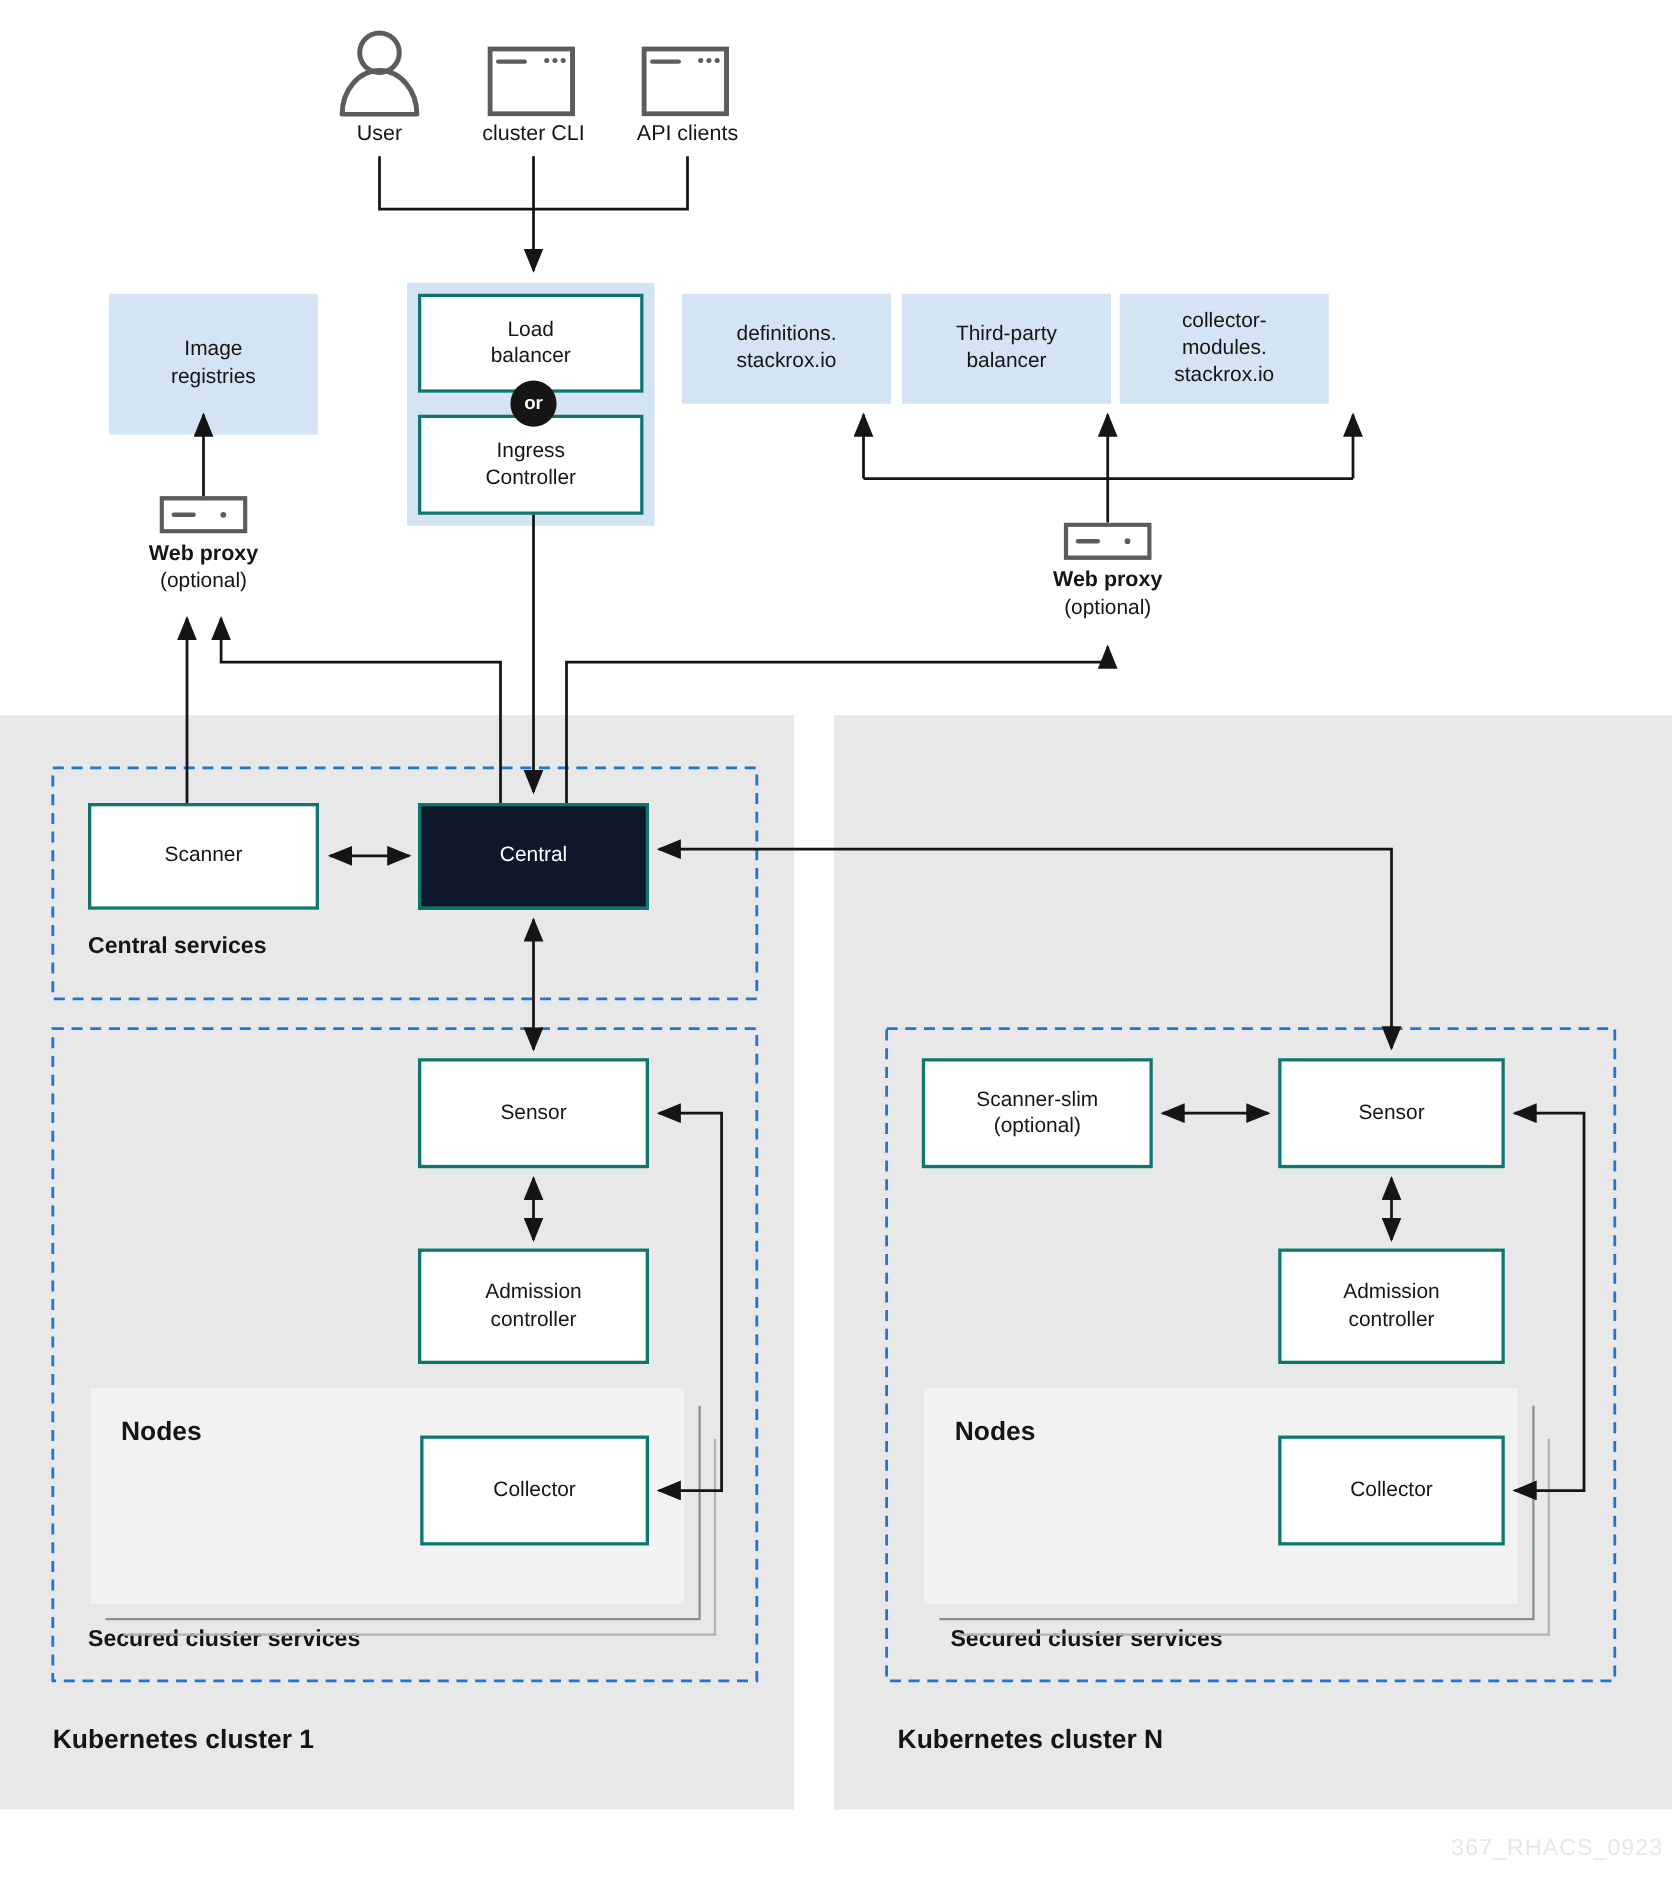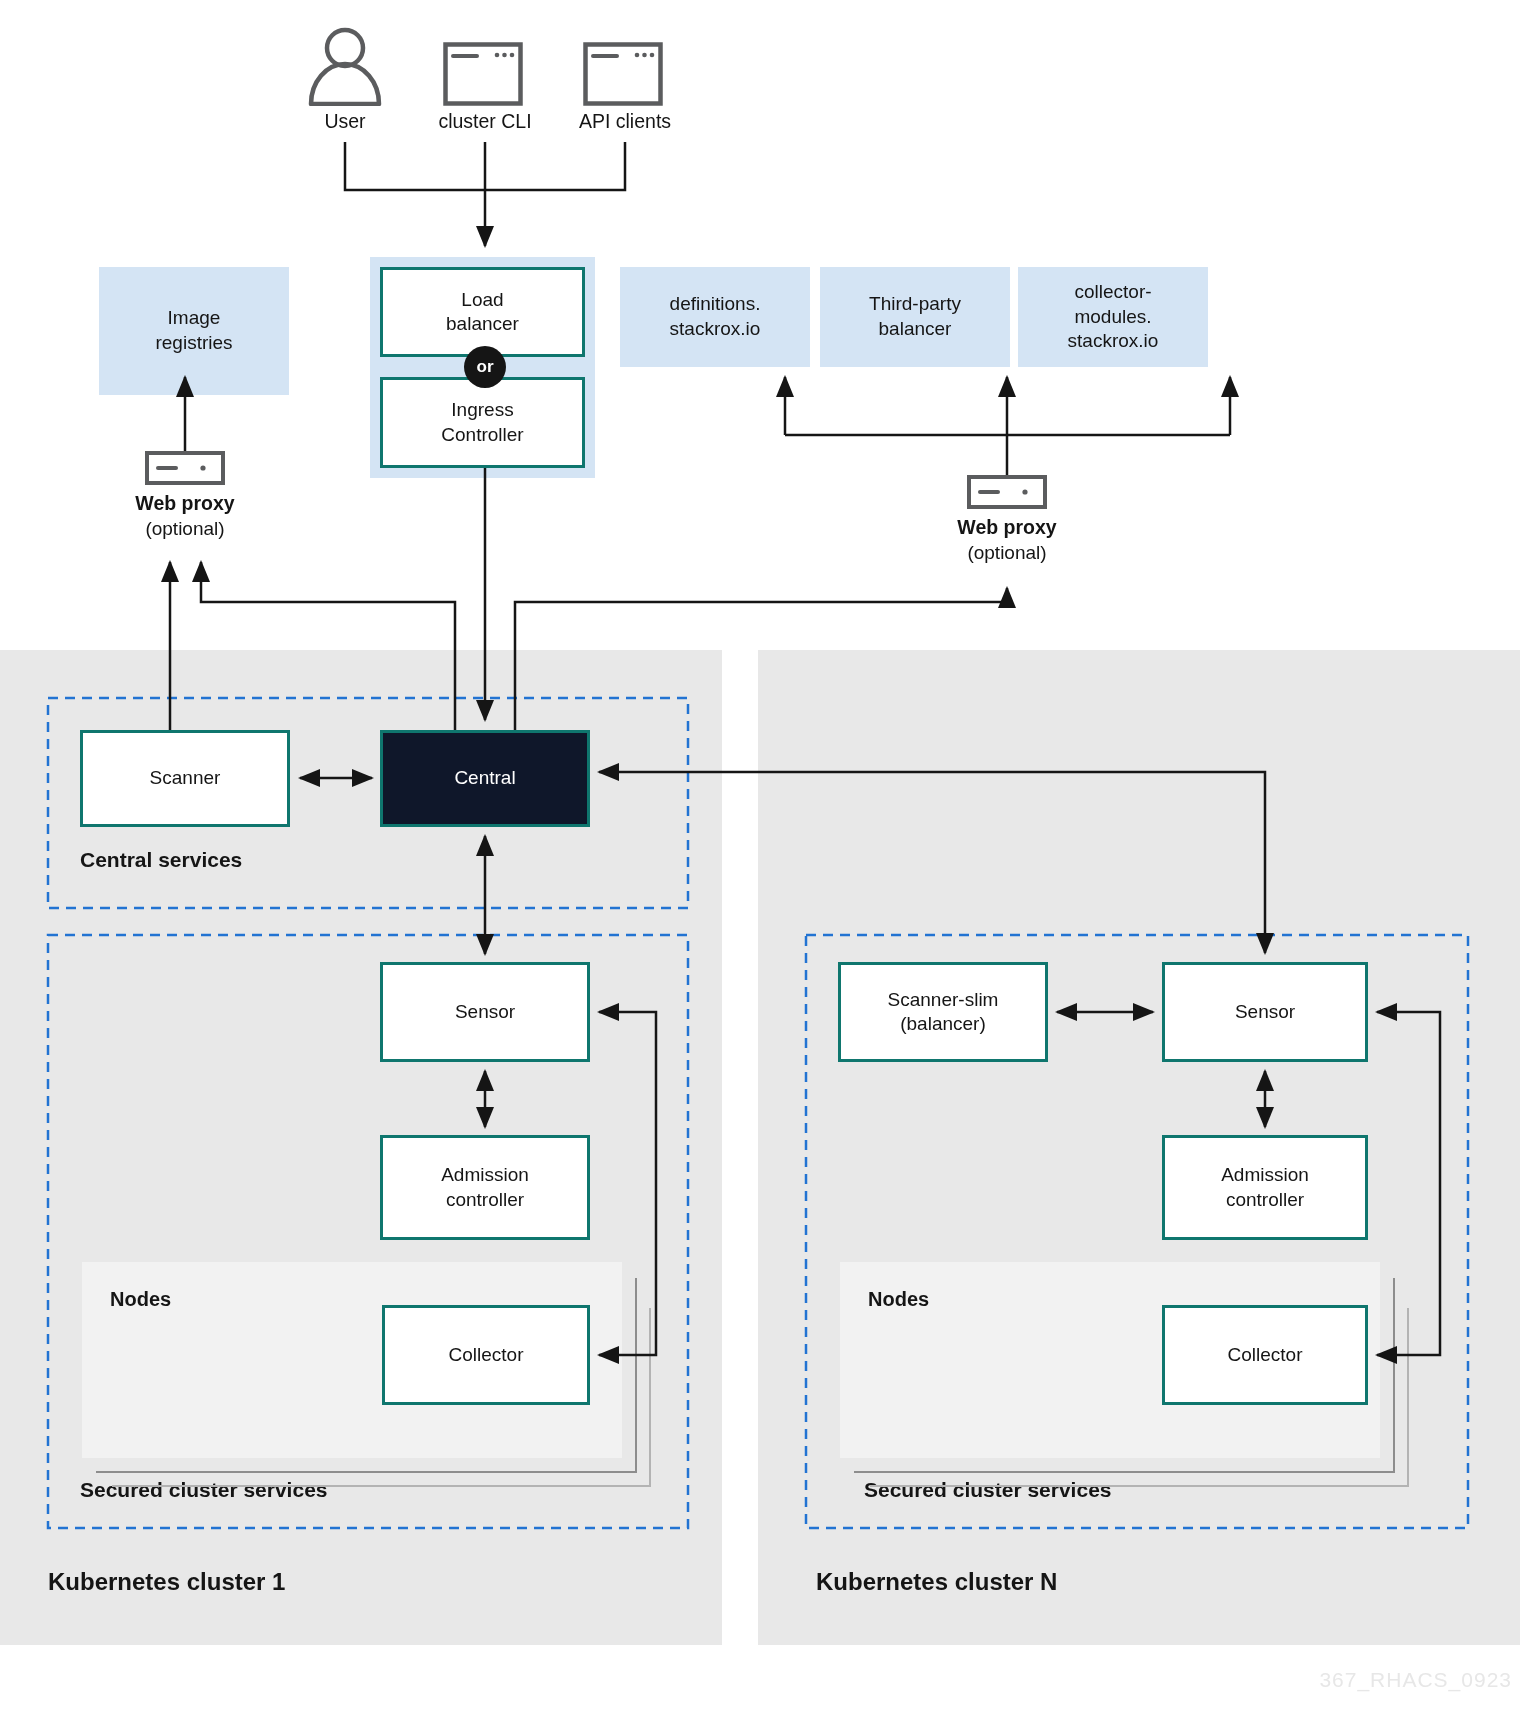--- a/index.html
+++ b/index.html
@@ -26,21 +26,21 @@
     position:absolute;width:42px;height:42px;border-radius:50%;background:#151515;
     color:#ffffff;font-weight:700;font-size:17px;display:flex;align-items:center;
     justify-content:center;z-index:4;
   }
   .iconlabel{position:absolute;text-align:center;font-size:19.5px;z-index:2;}
   .proxylabel{position:absolute;text-align:center;z-index:2;line-height:1.35;}
   .proxylabel .t{font-weight:600;font-size:19.5px;}
   .proxylabel .s{font-weight:400;font-size:19px;}
   .sectionlabel{position:absolute;font-weight:700;font-size:21px;z-index:2;}
   .clustertitle{position:absolute;font-weight:700;font-size:24px;z-index:2;}
-  .nodeslabel{position:absolute;font-weight:700;font-size:20px;z-index:2;}
+  .nodeslabel{position:absolute;font-weight:700;font-size:24px;z-index:2;}
   .watermark{
     position:absolute;text-align:right;font-size:21px;letter-spacing:1px;
     color:#e7e7e7;z-index:0;
   }
   svg.overlay{position:absolute;left:0;top:0;z-index:5;pointer-events:none;}
   .icon{position:absolute;z-index:2;}
 </style>
 </head>
 <body>
 
@@ -126,21 +126,21 @@
   <div class="box" style="left:380px;top:962px;width:210px;height:100px;">Sensor</div>
   <div class="box" style="left:380px;top:1135px;width:210px;height:105px;">Admission
 controller</div>
   <div class="nodespanel" style="left:82px;top:1262px;width:540px;height:196px;"></div>
   <div class="nodeslabel" style="left:110px;top:1288px;">Nodes</div>
   <div class="box" style="left:382px;top:1305px;width:208px;height:100px;">Collector</div>
   <div class="sectionlabel" style="left:80px;top:1478px;">Secured cluster services</div>
   <div class="clustertitle" style="left:48px;top:1568px;">Kubernetes cluster 1</div>
 
   <div class="box" style="left:838px;top:962px;width:210px;height:100px;">Scanner-slim
-(balancer)</div>
+(optional)</div>
   <div class="box" style="left:1162px;top:962px;width:206px;height:100px;">Sensor</div>
   <div class="box" style="left:1162px;top:1135px;width:206px;height:105px;">Admission
 controller</div>
   <div class="nodespanel" style="left:840px;top:1262px;width:540px;height:196px;"></div>
   <div class="nodeslabel" style="left:868px;top:1288px;">Nodes</div>
   <div class="box" style="left:1162px;top:1305px;width:206px;height:100px;">Collector</div>
   <div class="sectionlabel" style="left:864px;top:1478px;">Secured cluster services</div>
   <div class="clustertitle" style="left:816px;top:1568px;text-align:right;">Kubernetes cluster N</div>
 
   <div class="watermark" style="left:1150px;top:1668px;width:362px;">367_RHACS_0923</div>

